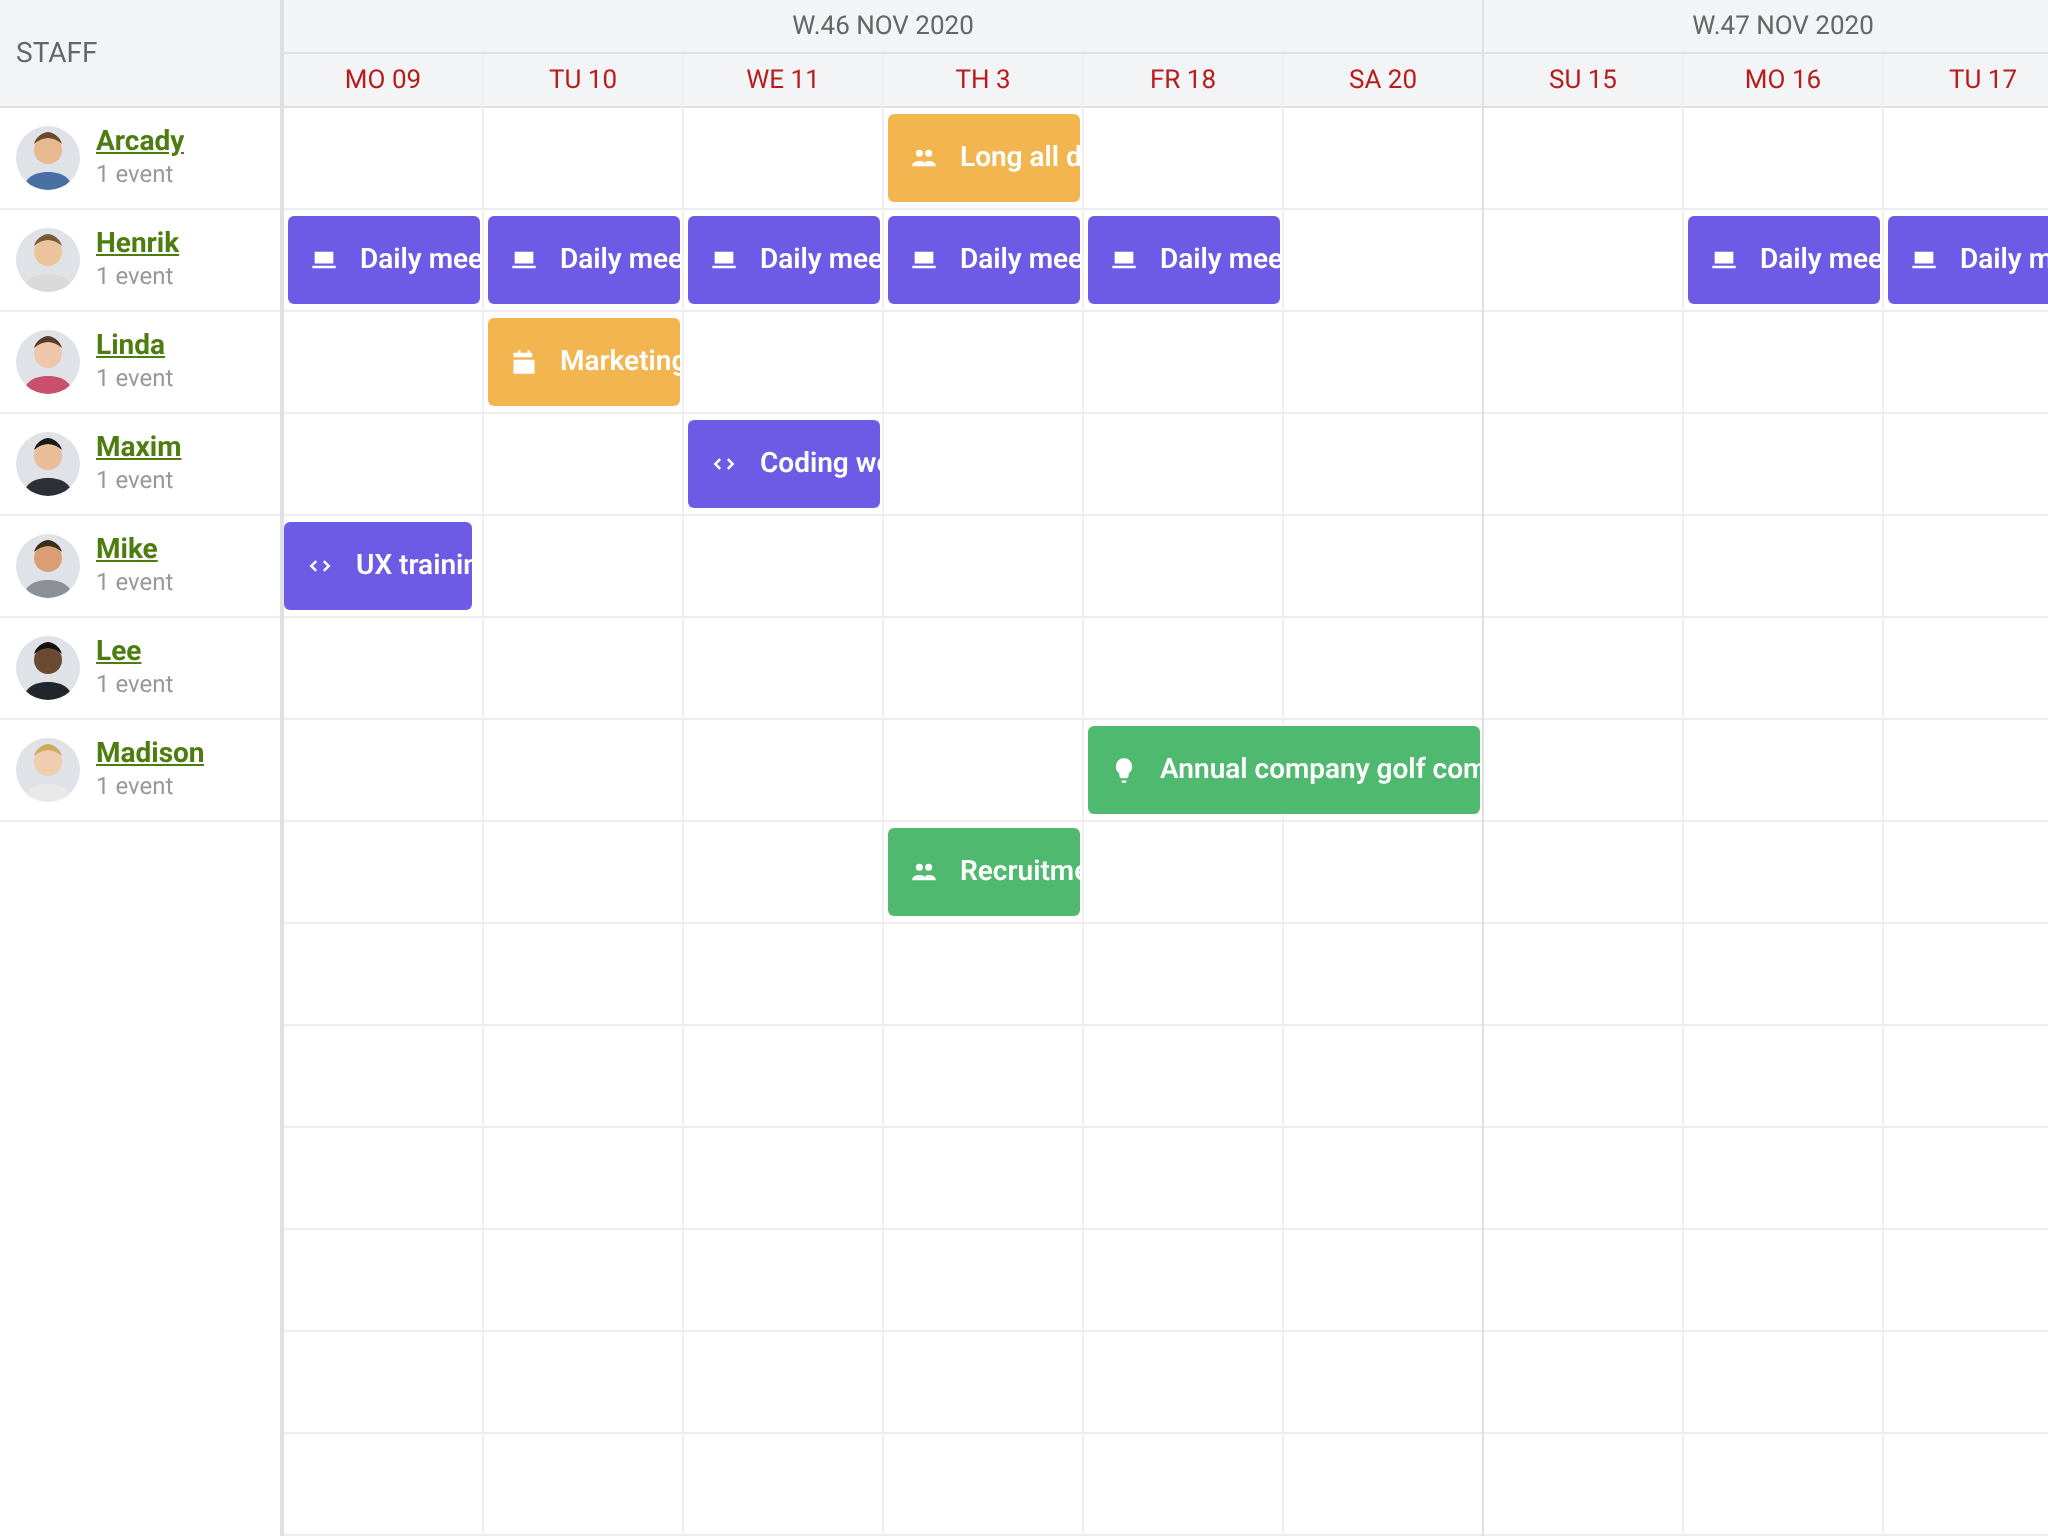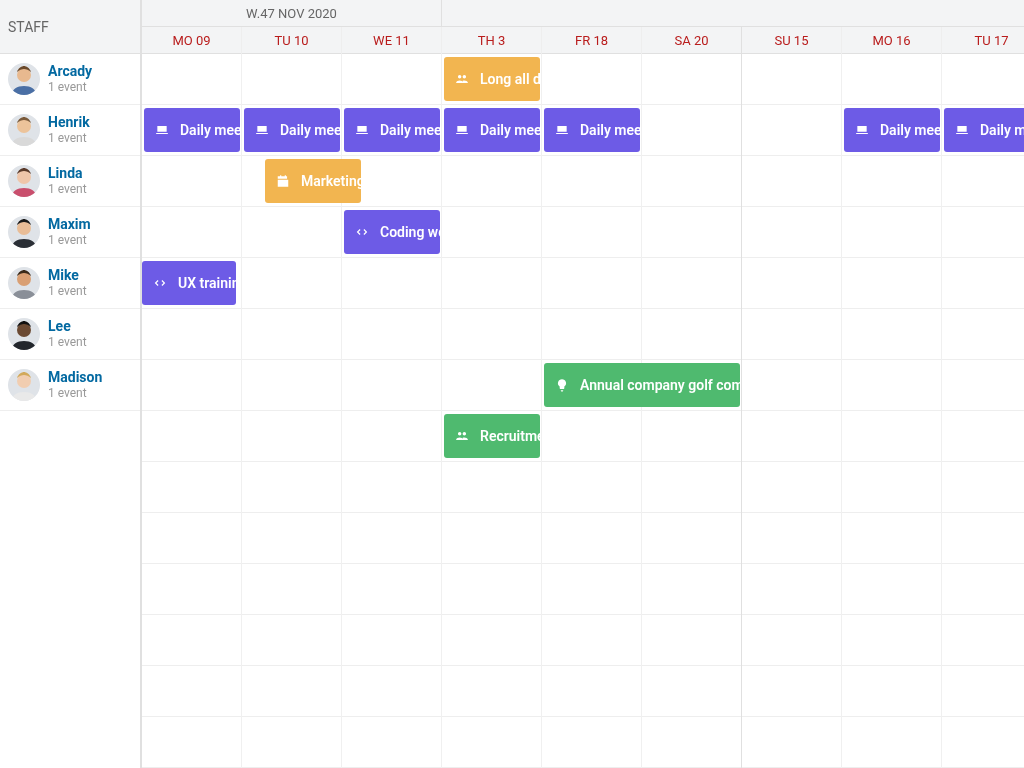--- a/index.html
+++ b/index.html
@@ -5,21 +5,21 @@
   * { box-sizing: border-box; margin: 0; padding: 0; }
   body { font-family: -apple-system, BlinkMacSystemFont, "Segoe UI", Roboto, "Helvetica Neue", Arial, sans-serif; font-size: 14px; color: #666; background: #fff; width: 1024px; height: 768px; overflow: hidden; }
   .container { display: flex; width: 100%; height: 100%; }
   .sidebar { width: 141px; border-right: 1px solid #e0e0e0; display: flex; flex-direction: column; flex-shrink: 0; }
   .sidebar-header { height: 54px; display: flex; align-items: center; padding: 0 8px; color: #666; font-weight: 400; background: #f3f4f5; border-bottom: 1px solid #e0e0e0; font-size: 14px; text-transform: uppercase; }
   .staff-list { flex: 1; overflow: hidden; }
   .staff-row { height: 51px; padding: 0 8px; display: flex; align-items: center; gap: 8px; border-bottom: 1px solid #eee; }
   .avatar { width: 32px; height: 32px; border-radius: 50%; flex-shrink: 0; display: flex; align-items: center; justify-content: center; color: #fff; font-weight: 600; font-size: 13px; overflow: hidden; }
   .avatar svg { width: 100%; height: 100%; }
   .staff-info { display: flex; flex-direction: column; line-height: 1.25; overflow: hidden; }
-  .staff-name { font-weight: 700; color: #0369a1; font-size: 14px; white-space: nowrap; }
+  .staff-name { font-weight: 700; color: #4d7c0f; font-size: 14px; white-space: nowrap; text-decoration: underline; }
   .staff-sub  { font-size: 12px; color: #999; white-space: nowrap; }
 
   .grid-wrap { flex: 1; overflow: hidden; position: relative; display: flex; flex-direction: column; }
   .grid-spacer { width: 6px; background: #e9eaec; border-right: 1px solid #e0e0e0; border-bottom: 1px solid #e0e0e0; }
   .grid-header { display: flex; height: 54px; background: #f3f4f5; border-bottom: 1px solid #e0e0e0; }
   .week-headers { flex: 1; display: flex; flex-direction: column; }
   .week-row { height: 27px; display: flex; border-bottom: 1px solid #e0e0e0; }
   .week-cell { height: 27px; display: flex; align-items: center; justify-content: center; color: #666; font-size: 13px; border-right: 1px solid #e0e0e0; }
   .day-row { height: 27px; display: flex; }
   .day-cell { width: 100px; height: 27px; display: flex; align-items: center; justify-content: center; color: #b91c1c; font-size: 13px; border-right: 1px solid #eee; }
@@ -145,20 +145,21 @@
       <span class="staff-sub">1 event</span>
     </div>
         </div>
       </div>
   </div>
   <div class="grid-wrap">
     <div class="grid-header">
       <div class="grid-spacer"></div>
       <div class="week-headers">
         <div class="week-row" id="week-row">
+            <div class="week-cell" style="width: 600px;">W.46 NOV 2020</div>
             <div class="week-cell" style="width: 300px;">W.47 NOV 2020</div>
           </div>
         <div class="day-row" id="day-row">
             <div class="day-cell">MO 09</div>
             <div class="day-cell">TU 10</div>
             <div class="day-cell">WE 11</div>
             <div class="day-cell">TH 3</div>
             <div class="day-cell">FR 18</div>
             <div class="day-cell week-end">SA 20</div>
             <div class="day-cell">SU 15</div>
@@ -259,21 +260,21 @@
           <div class="body-row">
             <div class="body-cell"></div>
             <div class="body-cell"></div>
             <div class="body-cell"></div>
             <div class="body-cell"></div>
             <div class="body-cell"></div>
             <div class="body-cell week-end"></div>
             <div class="body-cell"></div>
             <div class="body-cell"></div>
             <div class="body-cell"></div>
-            <div class="event c-orange" style="left: 102px; width: 96px; margin-left: 21px;">
+            <div class="event c-orange" style="left: 102px; width: 96px;">
               <span class="icon">
                 <svg class="icon-svg" viewBox="0 0 24 24">
                   <path d="M5 4h2V2h2v2h6V2h2v2h2v4H3V4h2zm-2 6h18v12H3V10z"></path>
                 </svg>
               </span>
               <span>Marketing</span>
             </div>
           </div>
           <div class="body-row">
             <div class="body-cell"></div>

